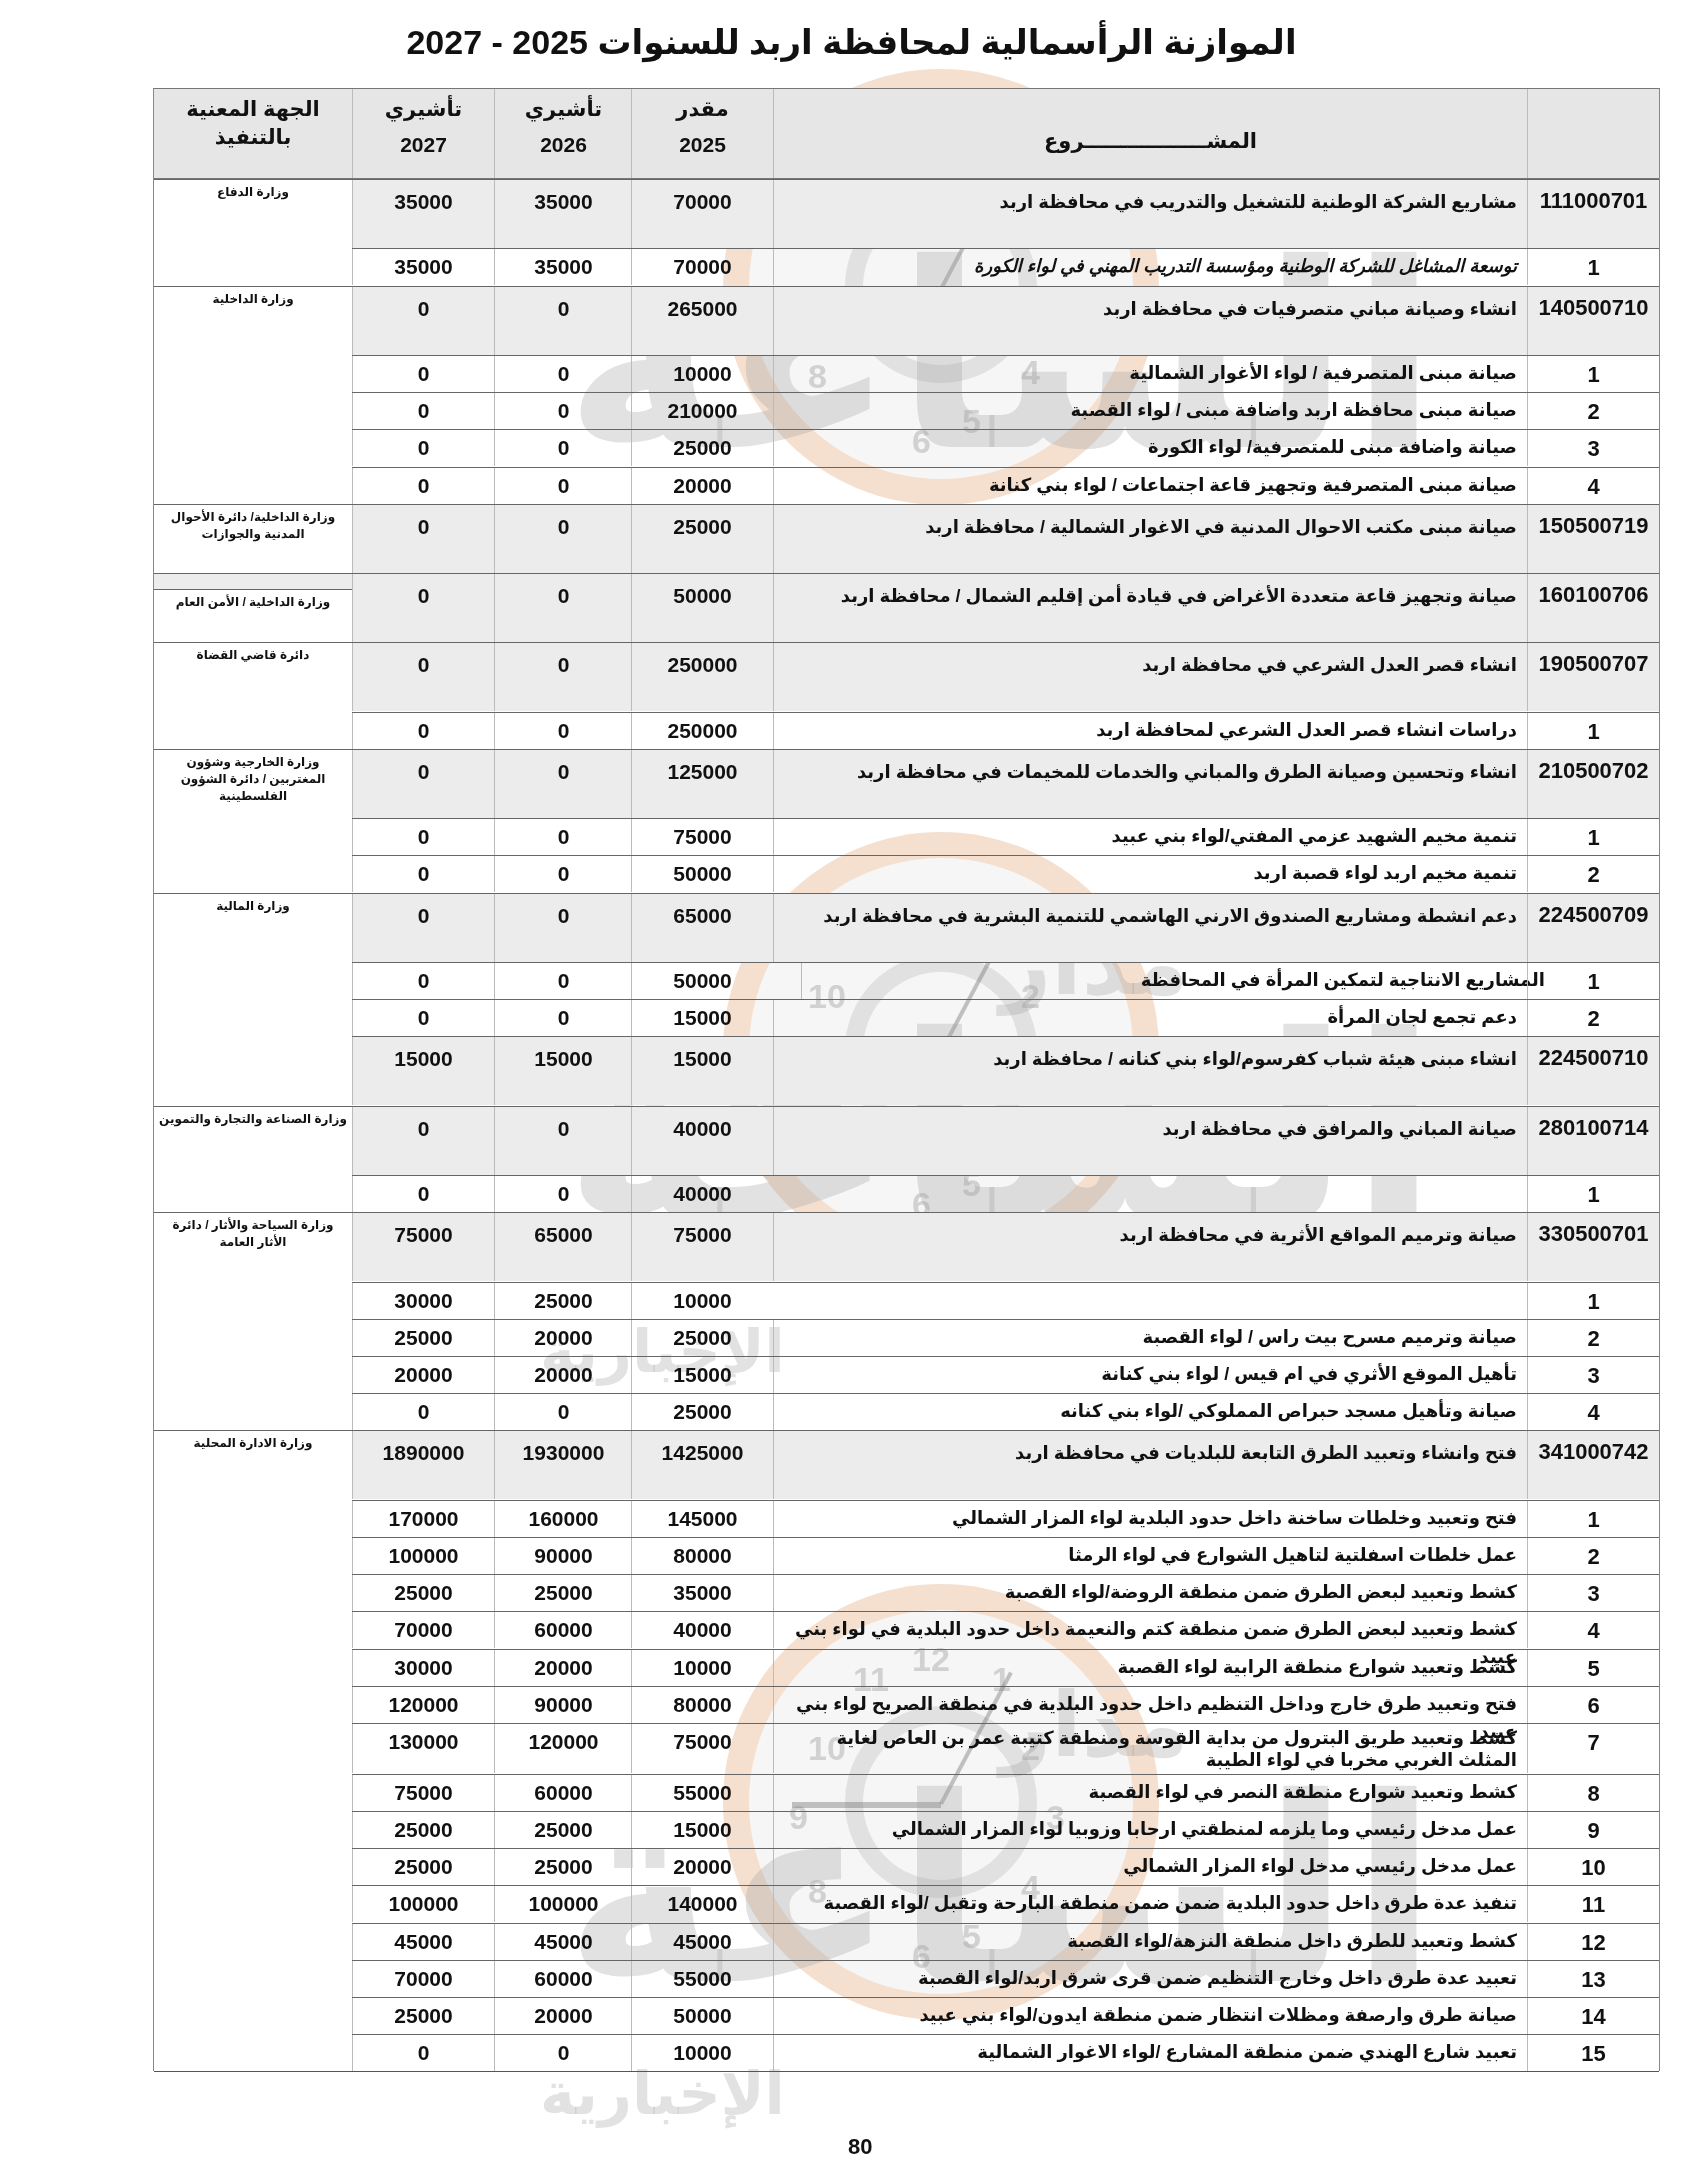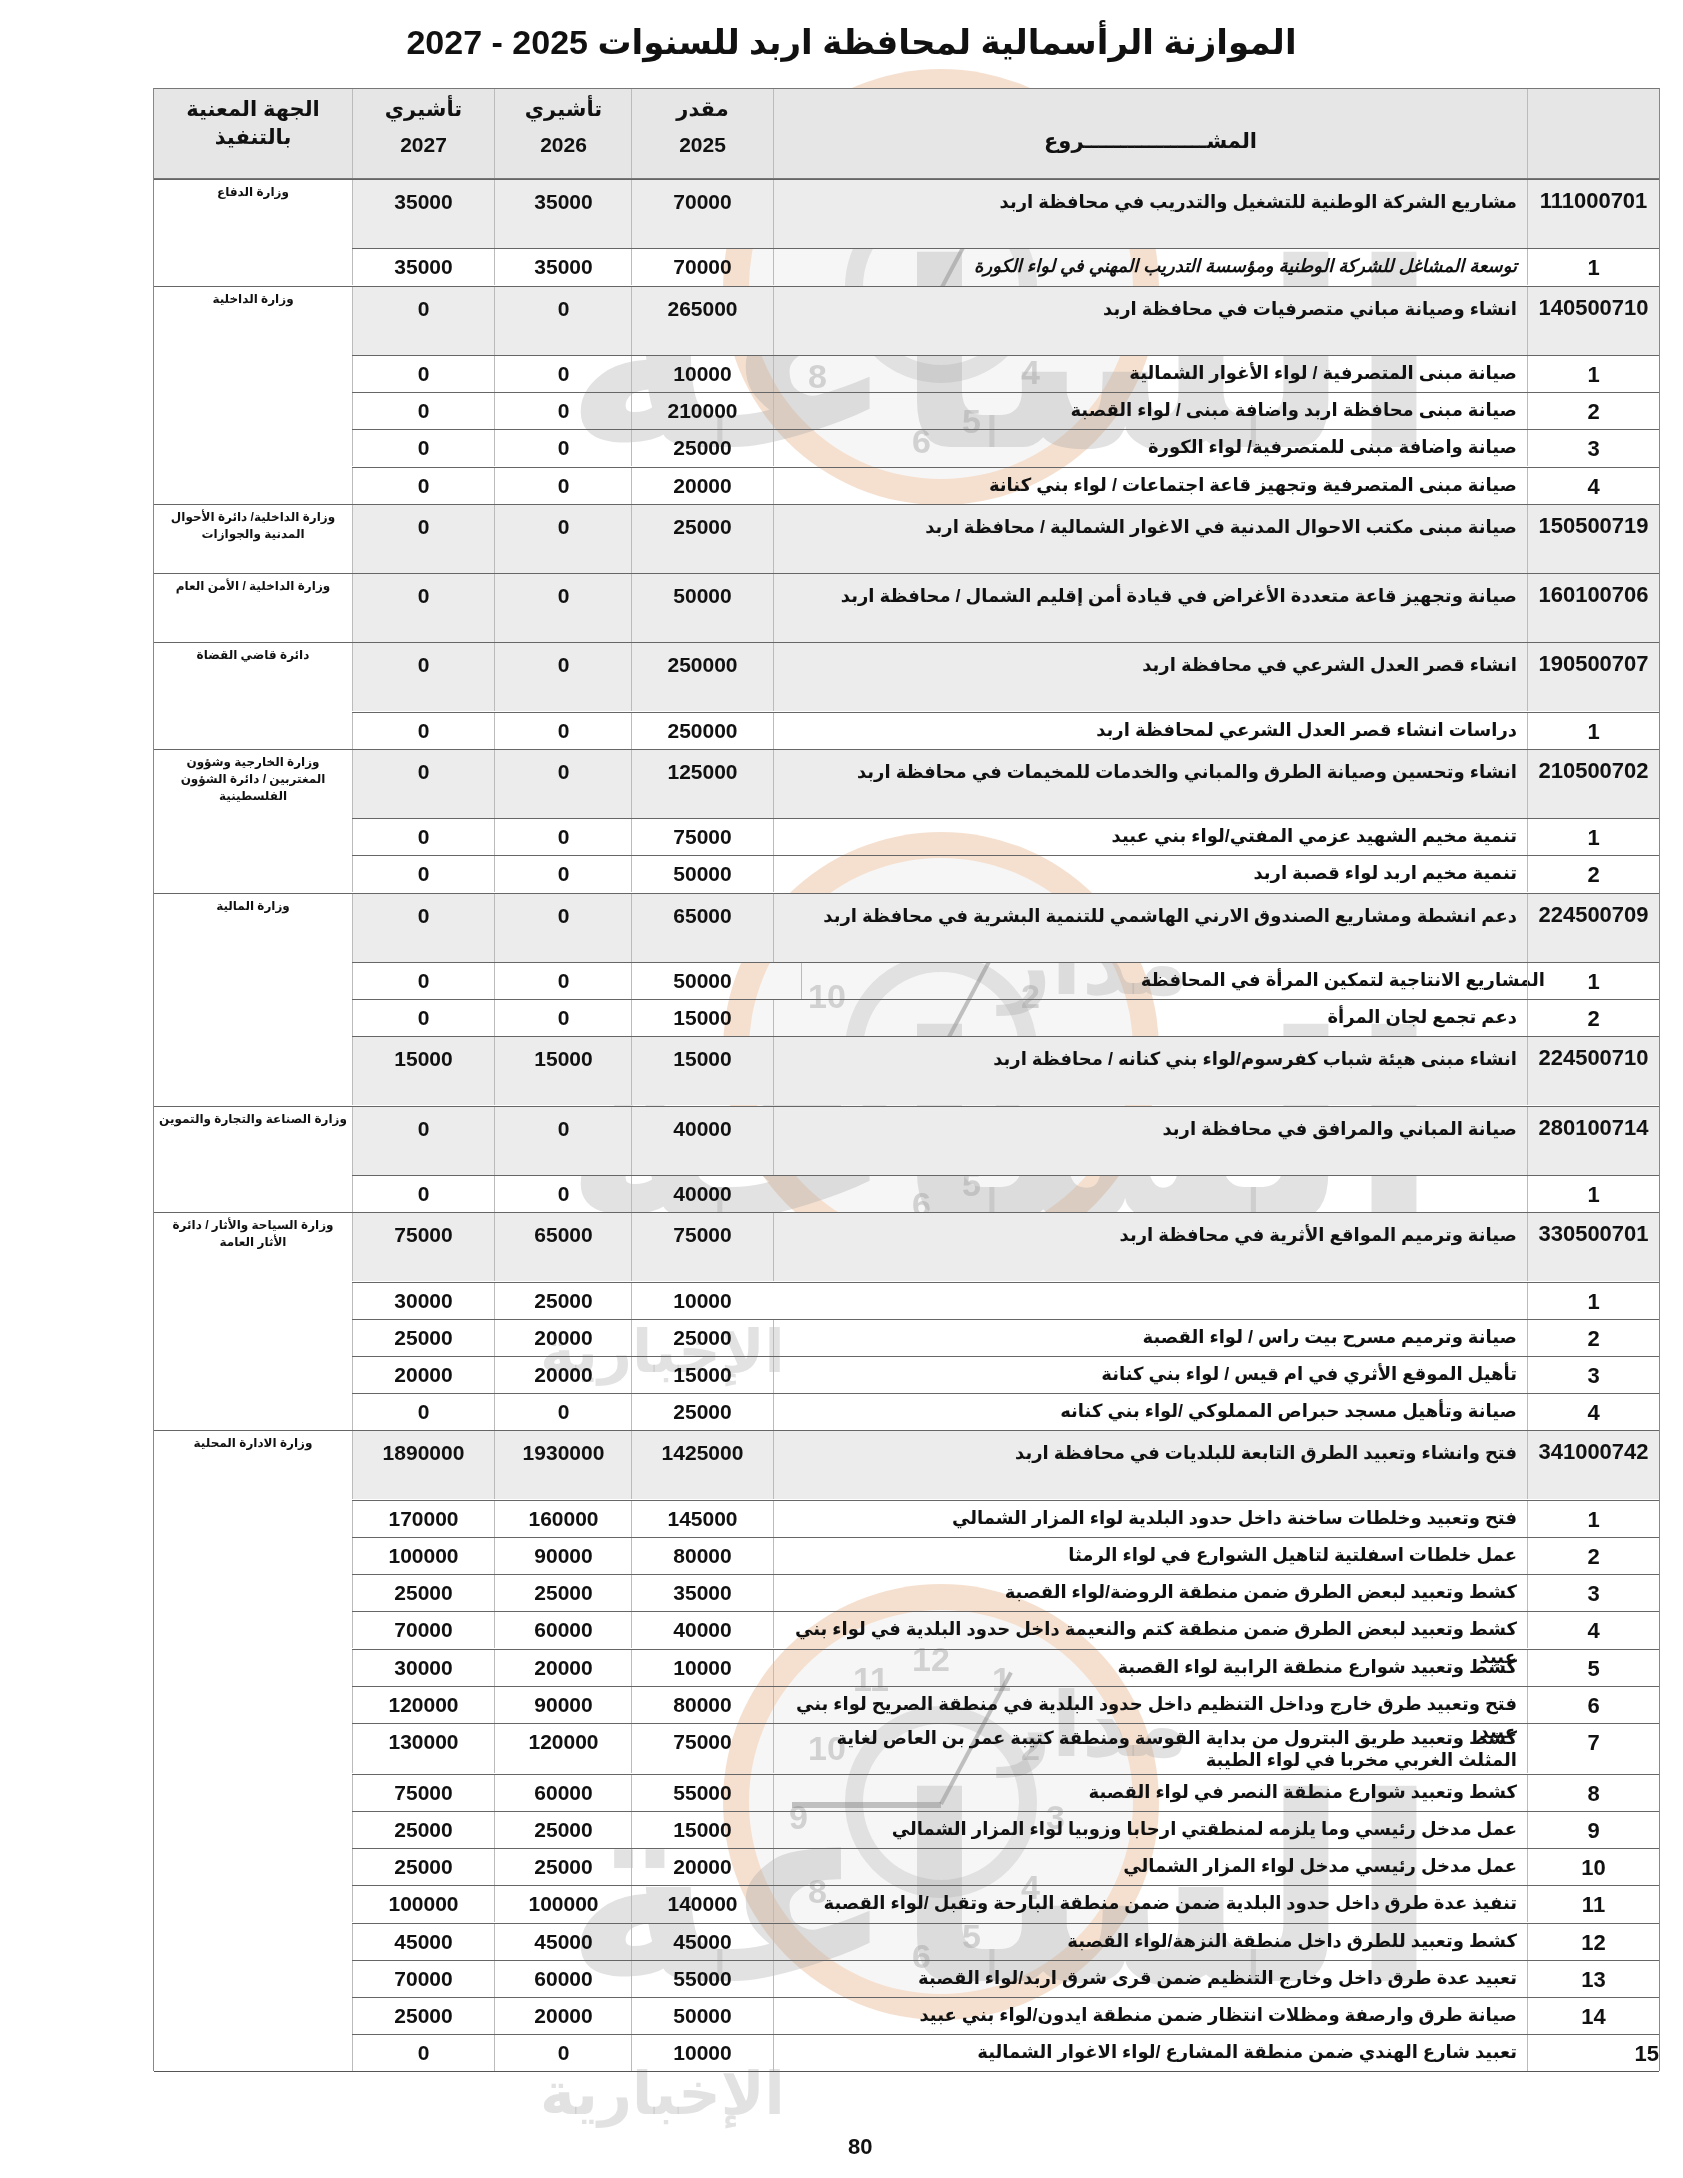--- a/index.html
+++ b/index.html
@@ -208,21 +208,21 @@
         <div class="entity-block" style="top: 415px; height: 69px;">
           <div class="ent">وزارة الداخلية/ دائرة الأحوال المدنية والجوازات</div>
         </div>
         <div class="row main rowline" style="top: 484px; height: 69px;">
           <div class="cell c-2027 num">0</div>
           <div class="cell c-2026 num">0</div>
           <div class="cell c-2025 num">50000</div>
           <div class="cell c-proj proj">صيانة وتجهيز قاعة متعددة الأغراض في قيادة أمن إقليم الشمال / محافظة اربد</div>
           <div class="cell c-code code">160100706</div>
         </div>
-        <div class="entity-block" style="top: 484px; height: 69px;">
+        <div class="entity-block" style="top: 500px; height: 69px;">
           <div class="ent">وزارة الداخلية / الأمن العام</div>
         </div>
         <div class="row main rowline" style="top: 553px; height: 69px;">
           <div class="cell c-2027 num">0</div>
           <div class="cell c-2026 num">0</div>
           <div class="cell c-2025 num">250000</div>
           <div class="cell c-proj proj">انشاء قصر العدل الشرعي في محافظة اربد</div>
           <div class="cell c-code code">190500707</div>
         </div>
         <div class="row sub rowline" style="top: 623px; height: 37px;">
@@ -446,21 +446,21 @@
           <div class="cell c-2026 num" style="padding-top: 6px;">20000</div>
           <div class="cell c-2025 num" style="padding-top: 6px;">50000</div>
           <div class="cell c-proj proj" style="padding-top: 3px; line-height: 28px;">صيانة طرق وارصفة ومظلات انتظار ضمن منطقة ايدون/لواء بني عبيد</div>
           <div class="cell c-code code" style="padding-top: 6px;">14</div>
         </div>
         <div class="row sub rowline" style="top: 1945px; height: 37px;">
           <div class="cell c-2027 num" style="padding-top: 6px;">0</div>
           <div class="cell c-2026 num" style="padding-top: 6px;">0</div>
           <div class="cell c-2025 num" style="padding-top: 6px;">10000</div>
           <div class="cell c-proj proj" style="padding-top: 3px; line-height: 28px;">تعبيد شارع الهندي ضمن منطقة المشارع /لواء الاغوار الشمالية</div>
-          <div class="cell c-code code" style="padding-top: 6px; text-align: right;">15</div>
+          <div class="cell c-code code" style="padding-top: 6px;">15</div>
         </div>
         <div class="entity-block" style="top: 1341px; height: 641px;">
           <div class="ent">وزارة الادارة المحلية</div>
         </div>
         <div style="position: absolute; left: 0px; width: 1505px; height: 0px; border-top: 1.5px solid rgb(85, 85, 85); top: 1982px;"></div>
       </div>
   </div>
 
   <div class="pagenum">80</div>
 </div>

